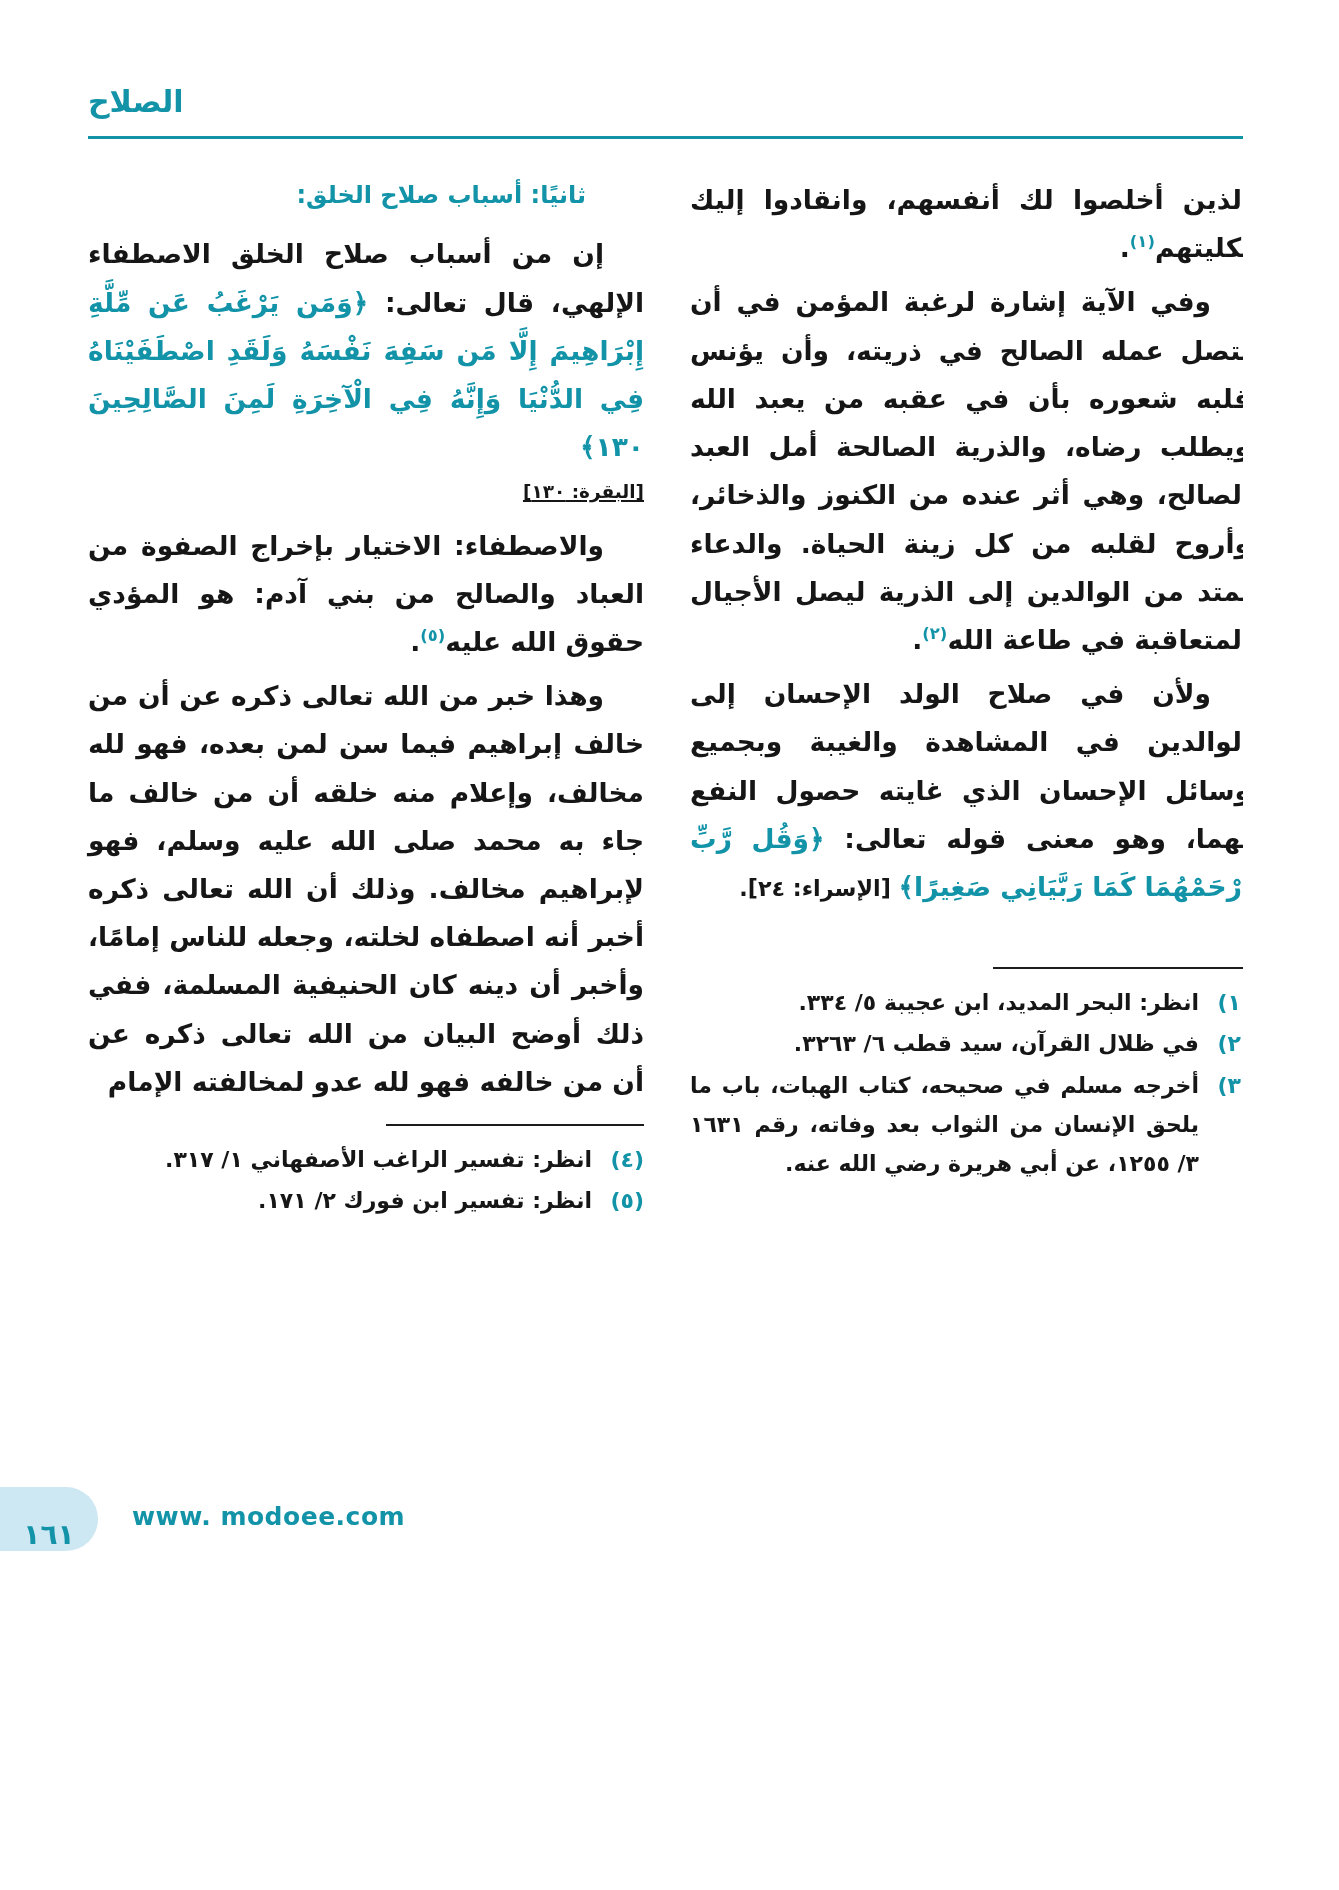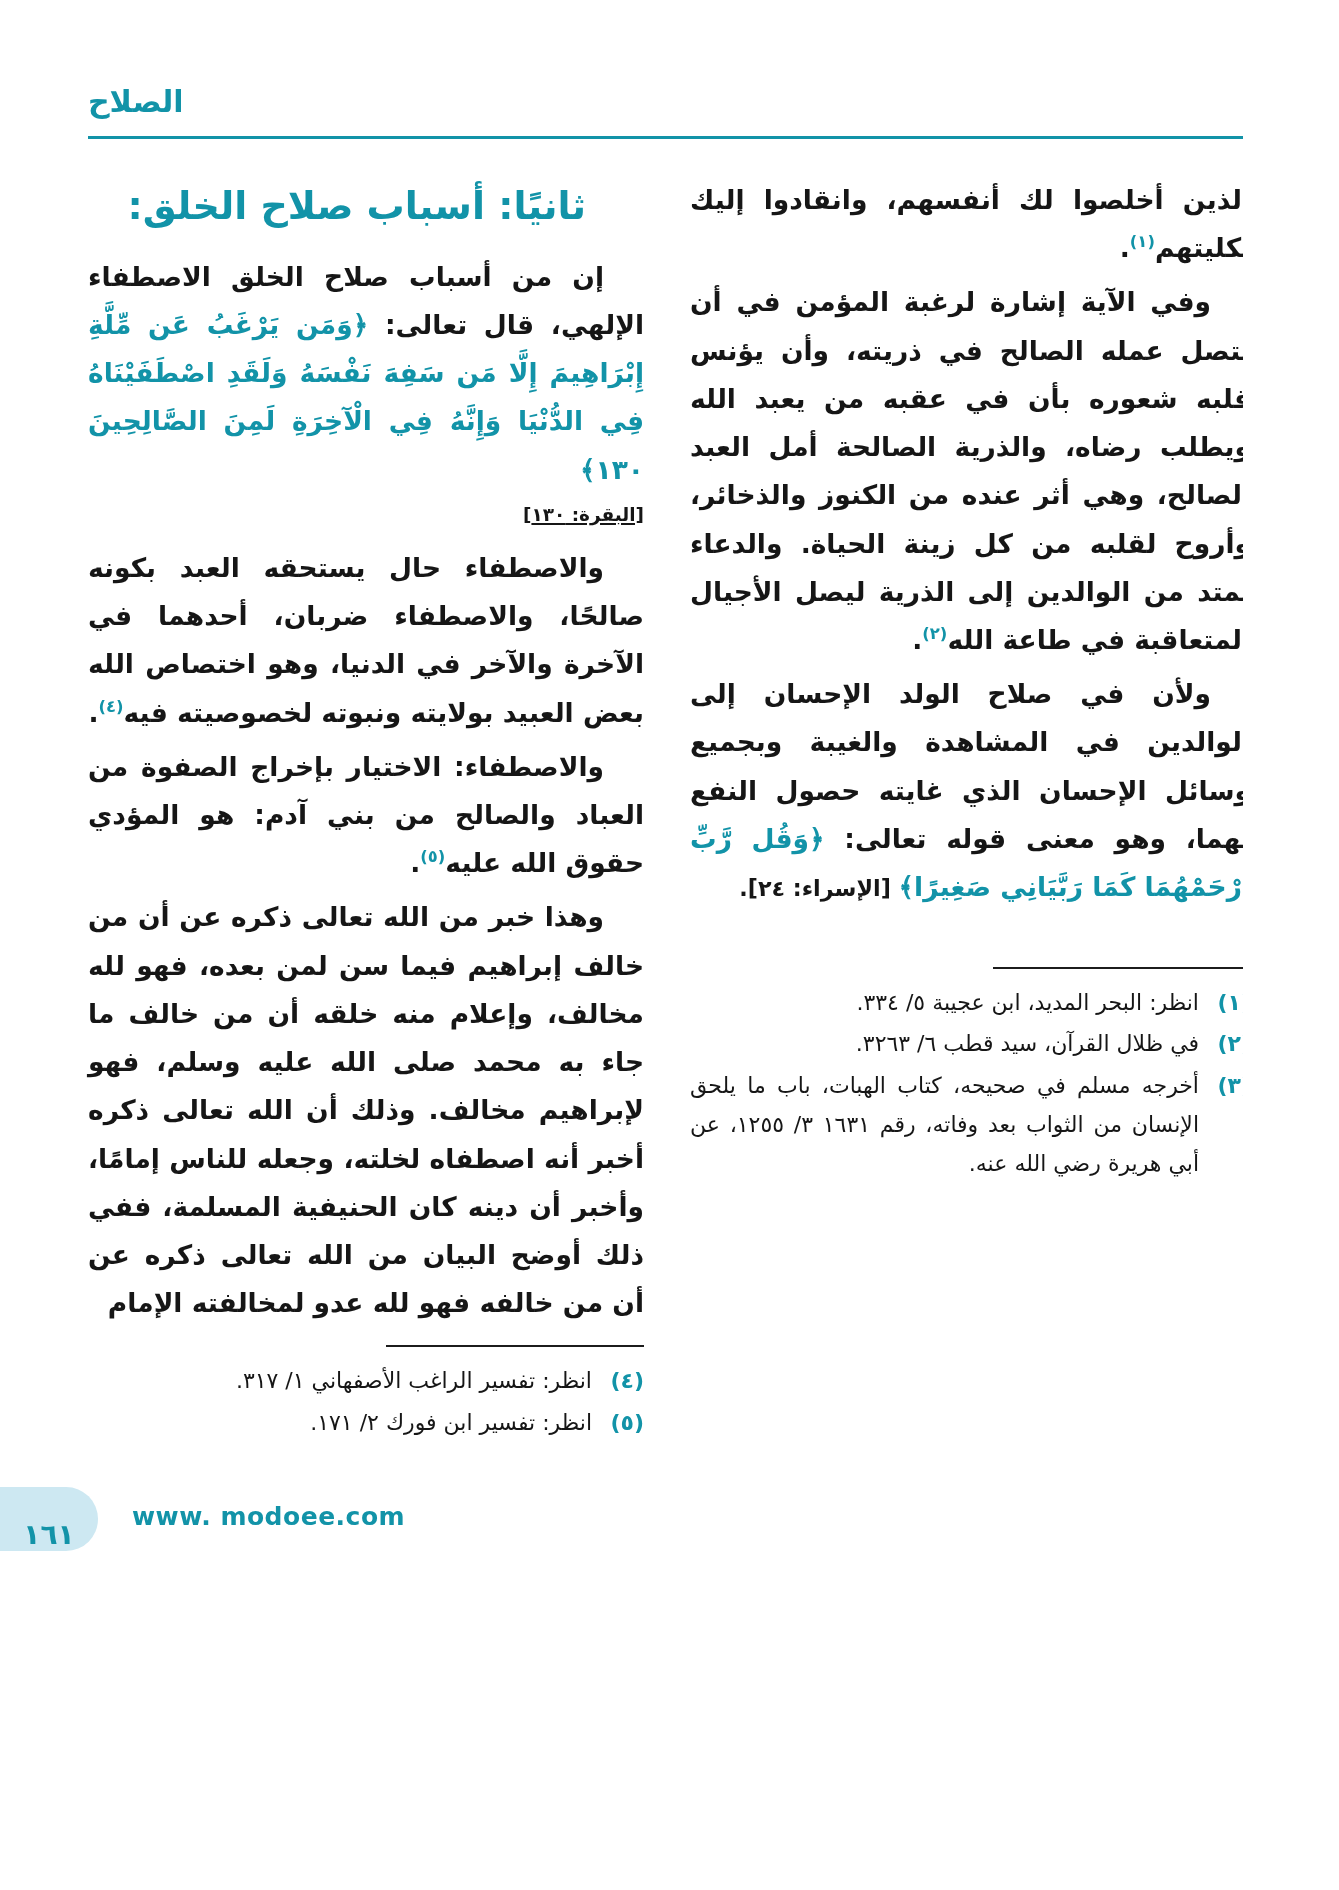--- a/index.html
+++ b/index.html
@@ -30,21 +30,21 @@
   .columns{
     position:absolute;left:88px;top:176px;width:1163px;
     display:flex;direction:rtl;gap:46px;align-items:flex-start;
   }
   .col{
     direction:rtl;text-align:justify;color:var(--ink);font-weight:bold;
   }
   .col-right{width:561px;}
   .col-left{width:556px;}
   .heading{
-    color:var(--accent);font-size:38px;font-weight:bold;
+    color:var(--accent);font-size:24px;font-weight:bold;
     text-indent:58px;margin-bottom:16px;line-height:1.6;
   }
   .subheading{
     color:var(--ink);font-size:28px;font-weight:bold;
     text-indent:64px;margin-bottom:10px;line-height:1.6;
   }
   .para{
     font-size:26.5px;line-height:1.82;text-indent:40px;margin-bottom:6px;
   }
   .para.no-indent{text-indent:0;}
@@ -57,21 +57,21 @@
     color:var(--accent);font-size:0.62em;vertical-align:super;line-height:0;
   }
   .seg-cite{color:var(--ink);font-size:0.84em;}
   
   .col-right .fn-block{margin-top:56px;}
   .col-left .fn-block{margin-top:18px;}
   .fn-sep{width:258px;height:2px;background:#1c1c1c;margin-bottom:14px;}
   .footnotes{font-size:22px;}
   .footnote{display:flex;direction:rtl;gap:10px;line-height:1.78;margin-bottom:2px;}
   .fn-num{color:var(--accent);flex:0 0 auto;min-width:42px;font-weight:bold;}
-  .fn-text{text-align:justify;font-weight:normal;}
+  .fn-text{text-align:justify;font-weight:bold;}
   
   .page-number-tab{
     position:absolute;left:0;top:1487px;width:98px;height:64px;
     background:var(--tab-bg);border-radius:0 32px 32px 0;
     display:flex;align-items:flex-end;justify-content:center;
   }
   .page-number{
     color:var(--accent);font-size:28px;font-weight:bold;
   }
   .website{
@@ -113,21 +113,20 @@
             </div>
           </div>
       </div>
     </div>
 
     <div class="col col-left">
       <h2 class="heading">ثانيًا: أسباب صلاح الخلق:</h2>
       <div class="paras">
           <p class="para"><span class="seg-text">إن من أسباب صلاح الخلق الاصطفاء الإلهي، قال تعالى: </span><span class="seg-verse">﴿وَمَن يَرْغَبُ عَن مِّلَّةِ إِبْرَاهِيمَ إِلَّا مَن سَفِهَ نَفْسَهُ وَلَقَدِ اصْطَفَيْنَاهُ فِي الدُّنْيَا وَإِنَّهُ فِي الْآخِرَةِ لَمِنَ الصَّالِحِينَ ١٣٠﴾</span></p>
           <p class="para cite-line"><span class="seg-cite">[البقرة: ١٣٠]</span></p>
-          <p class="para"><span class="seg-text">والاصطفاء حال يستحقه العبد بكونه صالحًا، والاصطفاء ضربان، أحدهما في الآخرة والآخر في الدنيا، وهو اختصاص الله بعض العبيد بولايته ونبوته لخصوصيته فيه</span><span class="seg-ref">(٤)</span><span class="seg-text">.</span></p>
           <p class="para"><span class="seg-text">والاصطفاء: الاختيار بإخراج الصفوة من العباد والصالح من بني آدم: هو المؤدي حقوق الله عليه</span><span class="seg-ref">(٥)</span><span class="seg-text">.</span></p>
           <p class="para"><span class="seg-text">وهذا خبر من الله تعالى ذكره عن أن من خالف إبراهيم فيما سن لمن بعده، فهو لله مخالف، وإعلام منه خلقه أن من خالف ما جاء به محمد صلى الله عليه وسلم، فهو لإبراهيم مخالف. وذلك أن الله تعالى ذكره أخبر أنه اصطفاه لخلته، وجعله للناس إمامًا، وأخبر أن دينه كان الحنيفية المسلمة، ففي ذلك أوضح البيان من الله تعالى ذكره عن أن من خالفه فهو لله عدو لمخالفته الإمام</span></p>
         </div>
       <div class="fn-block">
         <div class="fn-sep"></div>
         <div class="footnotes">
             <div class="footnote">
               <span class="fn-num">(٤)</span>
               <span class="fn-text">انظر: تفسير الراغب الأصفهاني ١/ ٣١٧.</span>
             </div>

